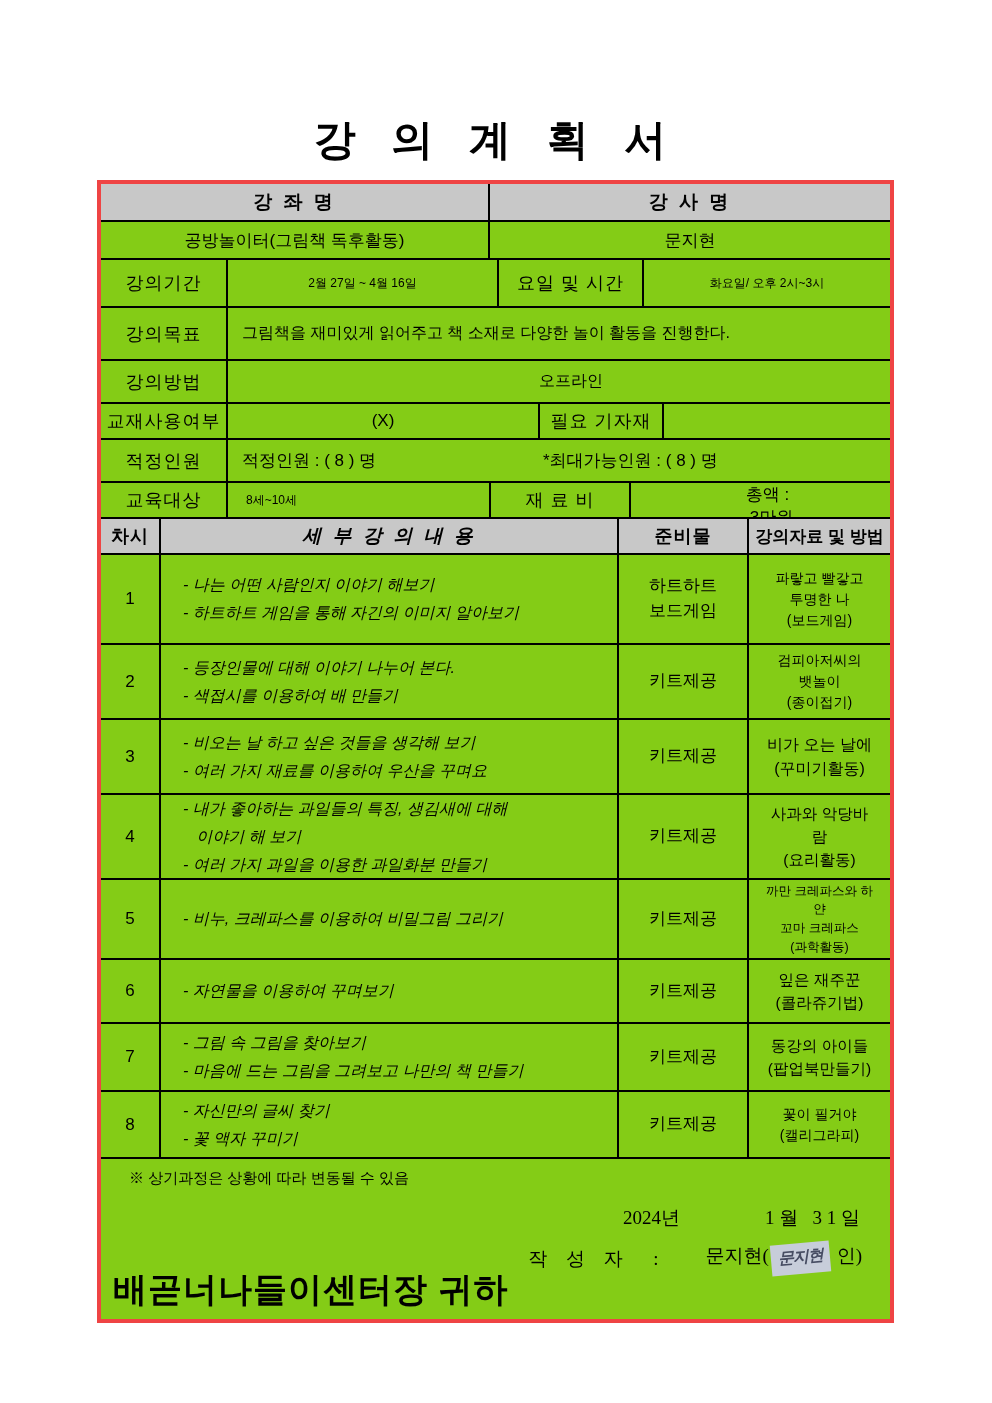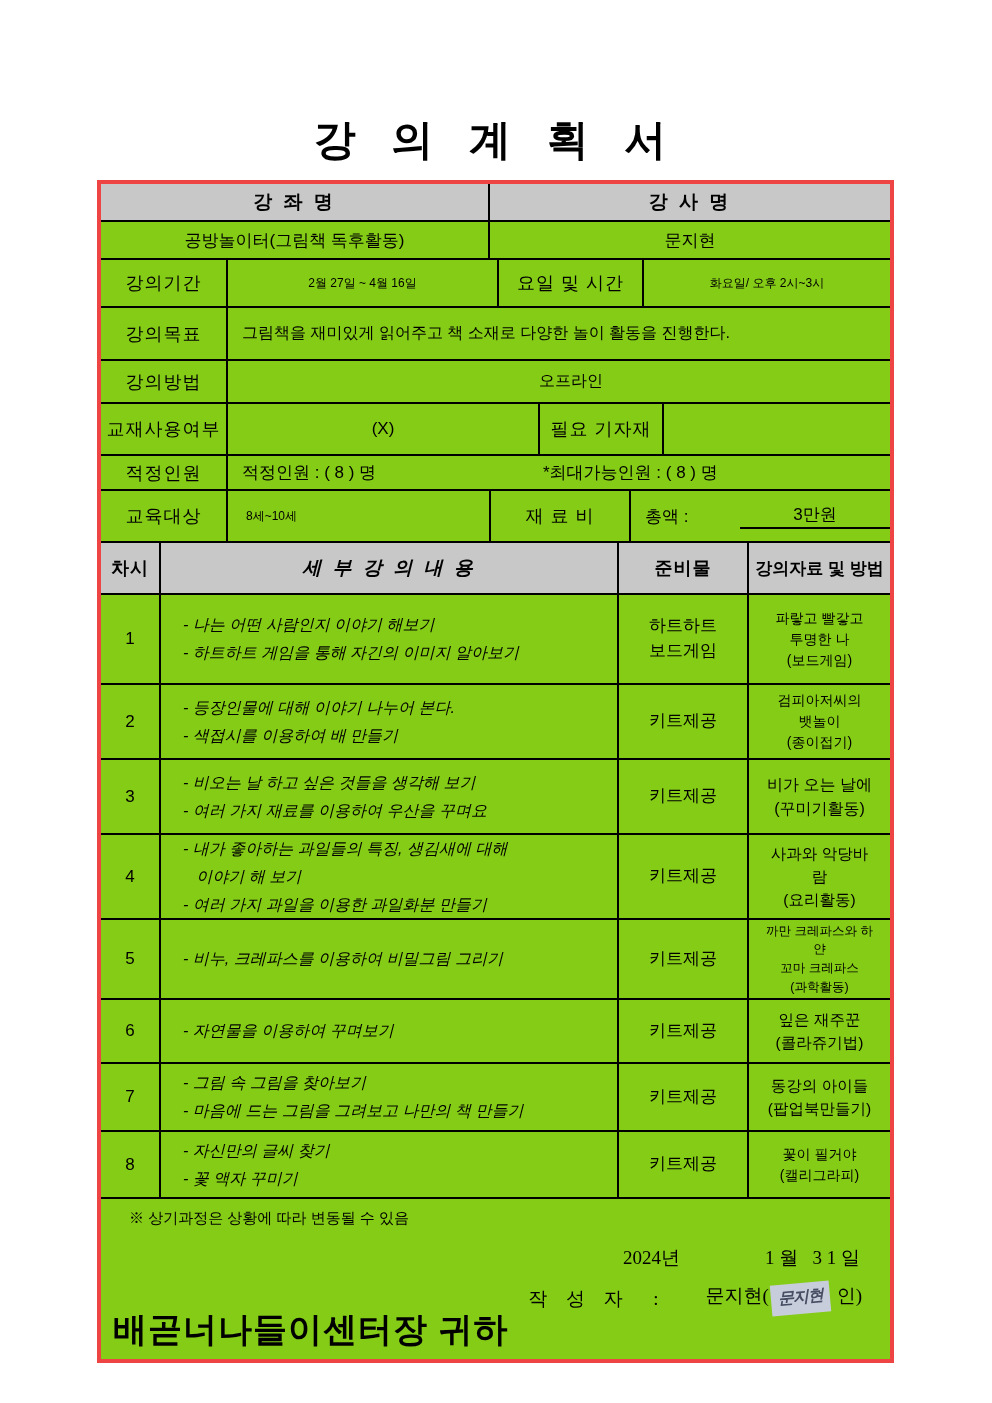--- a/index.html
+++ b/index.html
@@ -42,38 +42,38 @@
   .w-daytime { flex:0 0 145px; }
   .w-x { flex:0 0 312px; }
   .w-equip { flex:0 0 124px; }
   .w-target { flex:0 0 263px; }
   .w-fee { flex:0 0 140px; }
   .w-no { flex:0 0 60px; }
   .w-content { flex:0 0 458px;font-style:italic; }
   .w-prep { flex:0 0 130px; }
   
   .h38{height:38px}.h42{height:48px}.h44{height:53px}.h43{height:43px}
-  .h40{height:52px}.h41{height:35px}.h90{height:90px}.h75{height:75px}
+  .h40{height:36px}.h41{height:43px}.h90{height:90px}.h75{height:75px}
   .h85{height:85px}.h80{height:80px}.h64{height:64px}.h68{height:68px}
   .h67{height:67px}.h160{height:160px}
   
   .f-label { font-size:18px; letter-spacing:1px; }
   .f-head { font-size:19px; letter-spacing:3px; }
   .f-cell17 { font-size:17px; }
   .f-cell16 { font-size:16px;padding-left:24px; }
   .f-cell15 { font-size:12px; }
   .left { justify-content:flex-start; text-align:left; }
   .pl14 { padding-left:14px; }
   .pl18 { padding-left:18px; }
   
   .cap-wrap { justify-content:flex-start; font-size:17px; }
   .cap-first { flex:0 0 315px; padding-left:14px; text-align:left; }
   .cap-second { text-align:left; }
   
-  .total-wrap { justify-content:space-between; padding-left:14px; font-size:17px; }
+  .total-wrap { justify-content:space-between; padding-left:14px; font-size:17px;flex-direction:column; }
   .total-line {
     display:inline-block; width:150px; margin-left:8px;
     border-bottom:2px solid #000; text-align:center; padding-bottom:1px;
   }
   
   .sched-content {
     justify-content:flex-start; text-align:left;
     padding-left:22px; font-size:16px; line-height:1.75;
     white-space:pre-wrap;
   }

